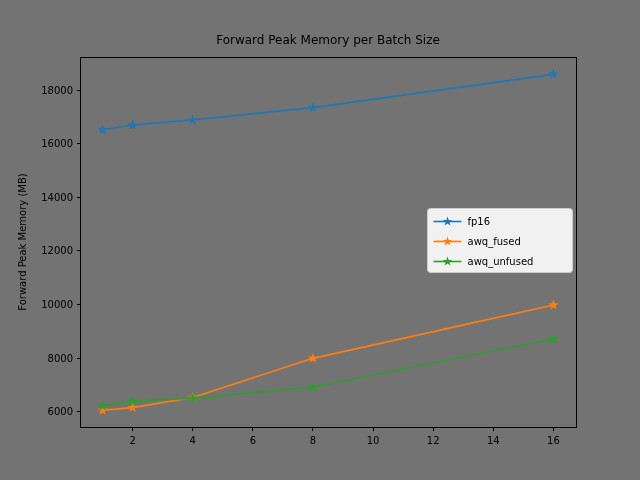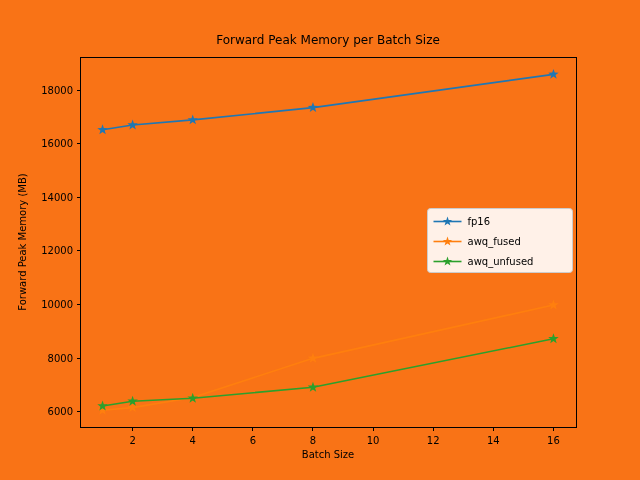--- a/index.html
+++ b/index.html
@@ -1,17 +1,17 @@
 <!DOCTYPE html>
 <html><head>
 <meta charset="utf-8">
 <style>
   html, body { margin: 0; padding: 0; background: #ffffff; }
   body { width: 640px; height: 480px; font-family: "DejaVu Sans", sans-serif; }
-  .figure { position: relative; width: 640px; height: 480px; background: #f97316; overflow: hidden; }
+  .figure { position: relative; width: 640px; height: 480px; background: #737373; overflow: hidden; }
   .chart-title {
     position: absolute; left: 80px; width: 496px; top: 33px;
     text-align: center; font-size: 12px; color: #000000; white-space: nowrap;
   }
   .x-axis-label {
     position: absolute; left: 80px; width: 496px; top: 449px;
     text-align: center; font-size: 10px; color: #000000;
   }
   .y-axis-label {
     position: absolute; left: 22px; top: 242px;
@@ -19,21 +19,20 @@
     font-size: 10px; color: #000000; white-space: nowrap;
   }
   svg text { font-family: "DejaVu Sans", sans-serif; fill: #000000; }
 </style>
 </head>
 <body>
 
 <div class="figure">
   <div class="chart-title">Forward Peak Memory per Batch Size</div>
   <div class="y-axis-label">Forward Peak Memory (MB)</div>
-  <div class="x-axis-label">Batch Size</div>
   <svg id="plot" width="640" height="480" viewBox="0 0 640 480">
       <rect x="80" y="57.5" width="496" height="369.7" fill="none" stroke="#000000" stroke-width="1" shape-rendering="crispEdges"></rect>
       <g>
         <line x1="132.60606060606062" y1="427.2" x2="132.60606060606062" y2="430.7" stroke="#000000" stroke-width="1" shape-rendering="crispEdges"></line>
         <text x="132.60606060606062" y="443.7" text-anchor="middle" font-size="10px">2</text>
         <line x1="192.72727272727272" y1="427.2" x2="192.72727272727272" y2="430.7" stroke="#000000" stroke-width="1" shape-rendering="crispEdges"></line>
         <text x="192.72727272727272" y="443.7" text-anchor="middle" font-size="10px">4</text>
         <line x1="252.84848484848487" y1="427.2" x2="252.84848484848487" y2="430.7" stroke="#000000" stroke-width="1" shape-rendering="crispEdges"></line>
         <text x="252.84848484848487" y="443.7" text-anchor="middle" font-size="10px">6</text>
         <line x1="312.969696969697" y1="427.2" x2="312.969696969697" y2="430.7" stroke="#000000" stroke-width="1" shape-rendering="crispEdges"></line>

